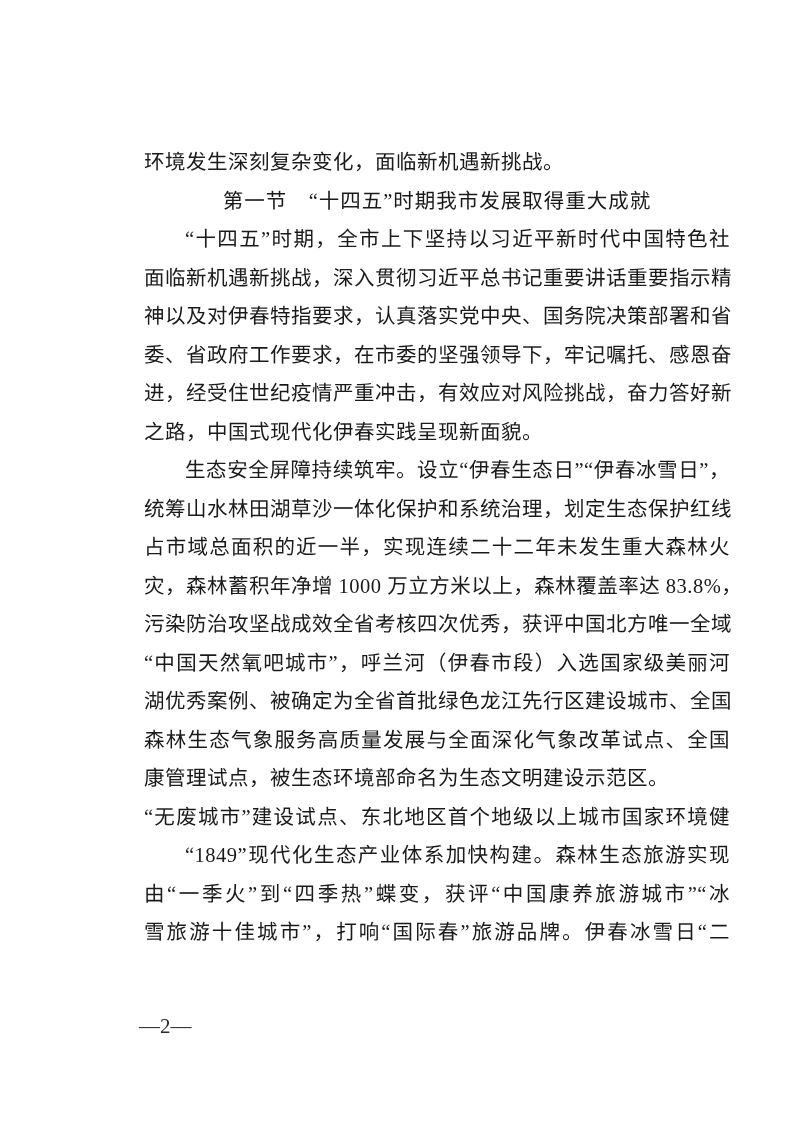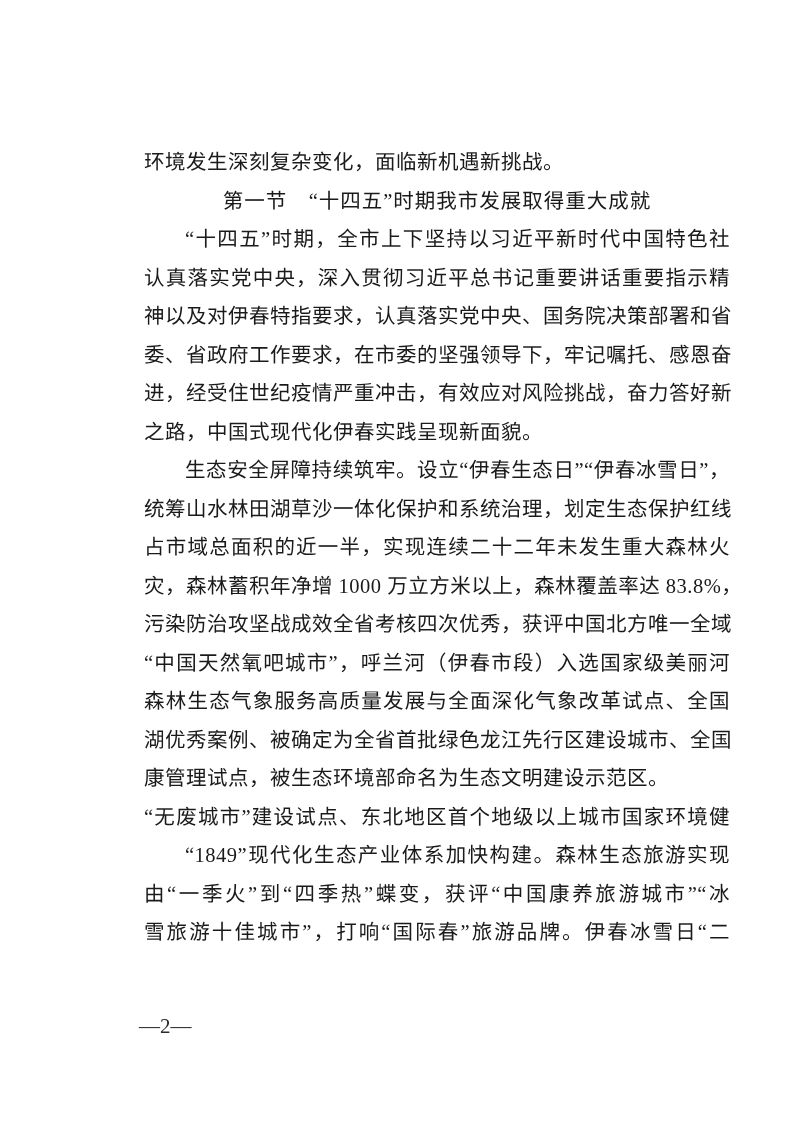--- a/index.html
+++ b/index.html
@@ -58,33 +58,33 @@
   }
 </style>
 </head>
 <body>
 
 <div class="page">
   <div class="content">
     <div class="line end">环境发生深刻复杂变化，面临新机遇新挑战。</div>
     <div class="line heading">第一节　“十四五”时期我市发展取得重大成就</div>
     <div class="line indent">“十四五”时期，全市上下坚持以习近平新时代中国特色社</div>
-    <div class="line">认真落实党中央，深入贯彻习近平总书记重要讲话重要指示精</div>
+    <div class="line">面临新机遇新挑战，深入贯彻习近平总书记重要讲话重要指示精</div>
     <div class="line">神以及对伊春特指要求，认真落实党中央、国务院决策部署和省</div>
     <div class="line">委、省政府工作要求，在市委的坚强领导下，牢记嘱托、感恩奋</div>
     <div class="line">进，经受住世纪疫情严重冲击，有效应对风险挑战，奋力答好新</div>
     <div class="line end">之路，中国式现代化伊春实践呈现新面貌。</div>
     <div class="line indent">生态安全屏障持续筑牢。设立“伊春生态日”“伊春冰雪日”，</div>
     <div class="line">统筹山水林田湖草沙一体化保护和系统治理，划定生态保护红线</div>
     <div class="line">占市域总面积的近一半，实现连续二十二年未发生重大森林火</div>
     <div class="line">灾，森林蓄积年净增 1000 万立方米以上，森林覆盖率达 83.8%，</div>
     <div class="line">污染防治攻坚战成效全省考核四次优秀，获评中国北方唯一全域</div>
     <div class="line">“中国天然氧吧城市”，呼兰河（伊春市段）入选国家级美丽河</div>
+    <div class="line">湖优秀案例、被确定为全省首批绿色龙江先行区建设城市、全国</div>
     <div class="line">森林生态气象服务高质量发展与全面深化气象改革试点、全国</div>
-    <div class="line">湖优秀案例、被确定为全省首批绿色龙江先行区建设城市、全国</div>
     <div class="line end">康管理试点，被生态环境部命名为生态文明建设示范区。</div>
     <div class="line">“无废城市”建设试点、东北地区首个地级以上城市国家环境健</div>
     <div class="line indent">“1849”现代化生态产业体系加快构建。森林生态旅游实现</div>
     <div class="line">由“一季火”到“四季热”蝶变，获评“中国康养旅游城市”“冰</div>
     <div class="line">雪旅游十佳城市”，打响“国际春”旅游品牌。伊春冰雪日“二</div>
   </div>
   <div class="pagenum">—2—</div>
 </div>
 
 </body></html>

